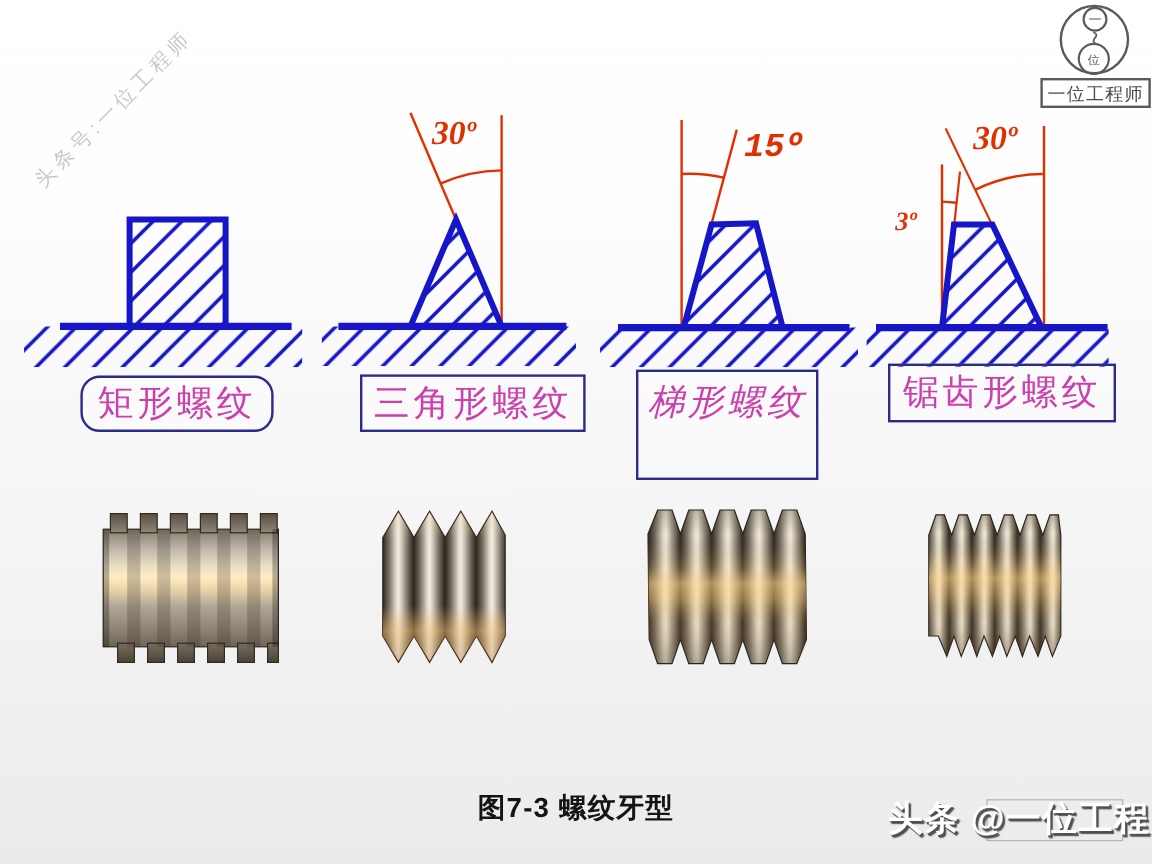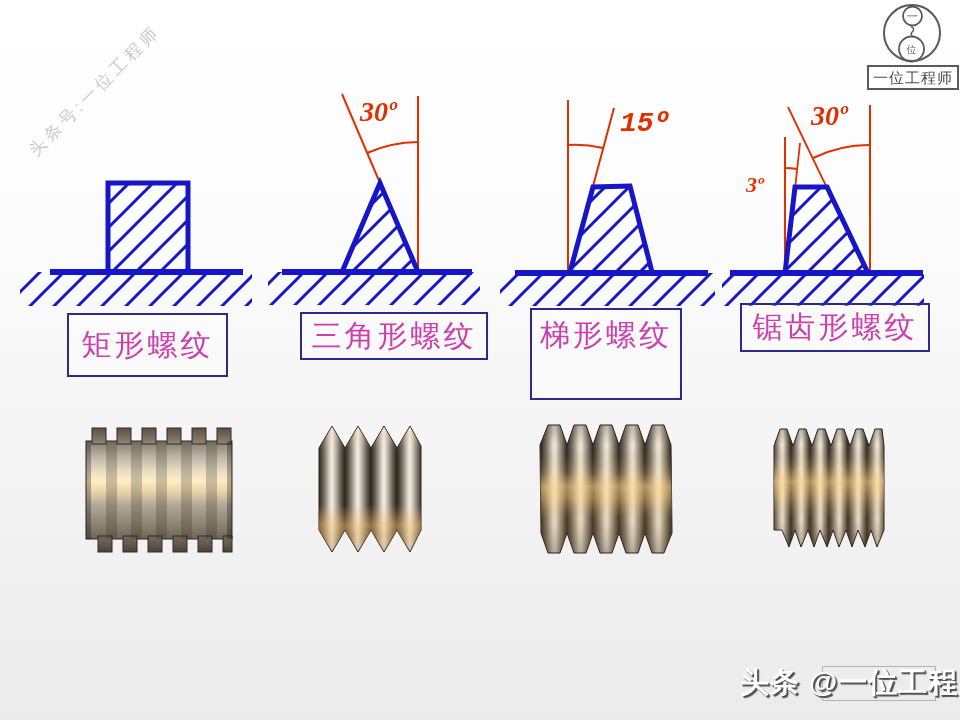--- a/index.html
+++ b/index.html
@@ -22,21 +22,21 @@
     font-style:italic;font-weight:bold;font-size:28px;white-space:nowrap;
   }
   .angle-label.small{font-size:22px;}
   
   .label-box{
     position:absolute;border:2px solid #2b2b8c;box-sizing:border-box;
     display:flex;align-items:center;justify-content:center;
     color:#cc3fae;font-size:30px;letter-spacing:3px;white-space:nowrap;
     background:rgba(255,255,255,0.35);
   }
-  .label-box.tall{align-items:flex-start;padding-top:5px;}
+  .label-box.tall{align-items:flex-start;padding-top:5px;font-style:italic;}
   
   .caption{
     left:0;top:658px;width:960px;text-align:center;
     color:#141414;font-weight:bold;font-size:23px;letter-spacing:1px;
   }
   
   .footer-handle{
     left:740px;top:663px;font-size:29px;font-weight:bold;color:#ffffff;
     text-shadow:2px 2px 1px #4f4f4f, 1px 1px 0 #6b6b6b;letter-spacing:1px;white-space:nowrap;
   }
@@ -141,21 +141,21 @@
     <path d="M785,168 A105,105 0 0 1 797,169" fill="none" stroke="#e03000" stroke-width="2"></path>
     <g clip-path="url(#c4)">
         <rect x="715" y="85" width="230" height="230" fill="url(#p4)"></rect>
       </g>
     <path d="M785,273 L795,187 L827,187 L868,273" fill="none" stroke="#1616c8" stroke-width="5" stroke-linejoin="miter"></path>
     <line x1="730" y1="273" x2="923" y2="273" stroke="#1616c8" stroke-width="6"></line>
   </svg>
   <div class="angle-label" style="left:811px;top:100px;">30º</div>
   <div class="angle-label small" style="left:746px;top:172px;">3º</div>
 
-  <div class="label-box" style="left:67px;top:313px;width:161px;height:64px;">
+  <div class="label-box" style="left:67px;top:313px;width:161px;height:47px;border-radius:16px;">
     <span>矩形螺纹</span>
   </div>
   <div class="label-box" style="left:300px;top:312px;width:188px;height:48px;align-items:center;">
     <span>三角形螺纹</span>
   </div>
   <div class="label-box tall" style="left:530px;top:308px;width:152px;height:92px;">
     <span>梯形螺纹</span>
   </div>
   <div class="label-box" style="left:740px;top:303px;width:190px;height:49px;font-family:Liberation Serif, serif;">
     <span>锯齿形螺纹</span>
@@ -291,17 +291,18 @@
       <clipPath id="pc4">
         <polygon points="2,20 8,3 15,3 21,20 27,3 34,3 40,20 46,3 53,3 59,20 65,3 72,3 78,20 84,3 91,3 97,20 103,3 110,3 112,20 112,104 105,121 99,104 93,121 86,104 80,121 74,104 67,121 61,104 55,121 48,104 42,121 36,104 29,121 23,104 17,121 10,104 2,104"></polygon>
       </clipPath>
     </defs>
     <polygon points="2,20 8,3 15,3 21,20 27,3 34,3 40,20 46,3 53,3 59,20 65,3 72,3 78,20 84,3 91,3 97,20 103,3 110,3 112,20 112,104 105,121 99,104 93,121 86,104 80,121 74,104 67,121 61,104 55,121 48,104 42,121 36,104 29,121 23,104 17,121 10,104 2,104" fill="url(#pp4)" stroke="#2b241c" stroke-width="1"></polygon>
     <g clip-path="url(#pc4)">
         <rect x="0" y="0" width="114" height="124" fill="url(#pg4v)"></rect>
       </g>
   </svg>
 
+  <div class="abs caption">图7-3 螺纹牙型</div>
 
   <div class="abs footer-box"></div>
   <div class="abs footer-handle">头条 @一位工程师</div>
 
 </div>
 
 </body></html>

